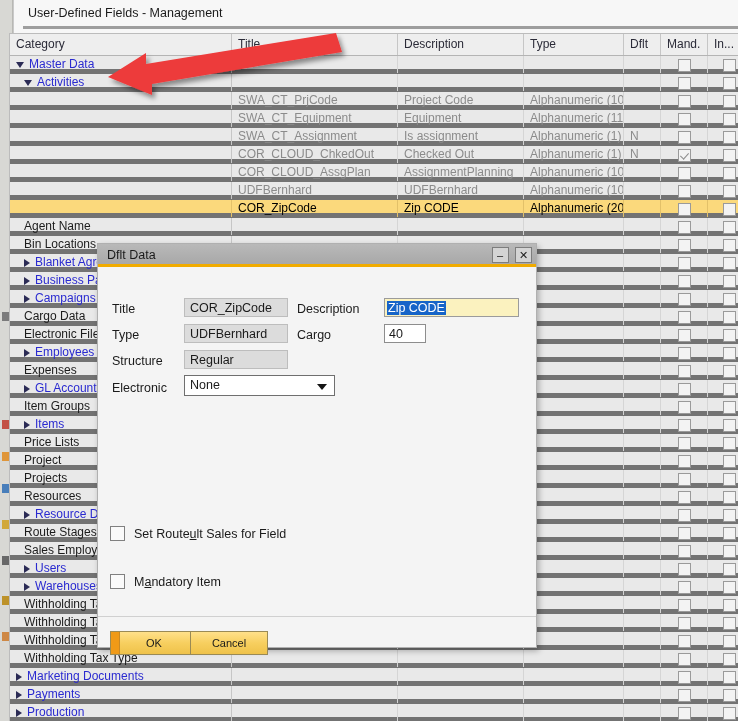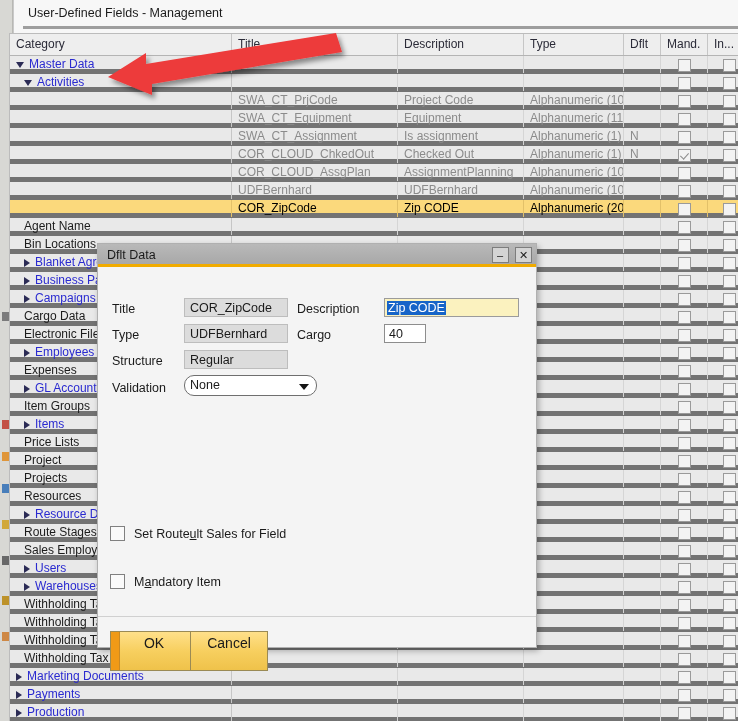--- a/index.html
+++ b/index.html
@@ -258,24 +258,24 @@
 
   .dlg-sep {
     position: absolute;
     left: 0; right: 0;
     height: 1px;
     background: #d0d0d0;
   }
 
   .btn {
     position: absolute;
-    height: 40px;
+    height: 24px;
     background: linear-gradient(to bottom, #ffe08a 0%, #f7cf5f 50%, #efc24a 100%);
     border: 1px solid #9a8a55;
-    font-size: 14px;
+    font-size: 11px;
     color: #1a1a1a;
     text-align: center;
     line-height: 22px;
   }
   .btn.primary::before {
     content: "";
     position: absolute;
     left: 0; top: 0; bottom: 0;
     width: 8px;
     background: #f09a17;
@@ -363,22 +363,22 @@
       <div class="f-in hl" style="left:286px; top:31px; width:135px;"><span class="seltext">Zip CODE</span></div>
 
       <div class="f-lab" style="left:14px; top:59px;">Type</div>
       <div class="f-ro" style="left:86px; top:57px; width:104px;">UDFBernhard</div>
       <div class="f-lab" style="left:199px; top:59px;">Cargo</div>
       <div class="f-in" style="left:286px; top:57px; width:42px;">40</div>
 
       <div class="f-lab" style="left:14px; top:85px;">Structure</div>
       <div class="f-ro" style="left:86px; top:83px; width:104px;">Regular</div>
 
-      <div class="f-lab" style="left:14px; top:112px;">Validation</div>
-      <div class="f-sel" style="left:86px; top:108px; width:133px;border-radius:10px;">
+      <div class="f-lab" style="left:14px; top:112px;">Electronic</div>
+      <div class="f-sel" style="left:86px; top:108px; width:151px;">
         <span class="selval">None</span>
         <span class="caret"></span>
       </div>
 
       <div class="dcb-row" style="left:12px; top:259px;">
         <span class="dcb"></span><span class="dcb-lab"><span>Set Route</span><u>u</u><span>lt Sales for Field</span></span>
       </div>
 
       <div class="dcb-row" style="left:12px; top:307px;">
         <span class="dcb"></span><span class="dcb-lab"><span>M</span><u>a</u><span>ndatory Item</span></span>

